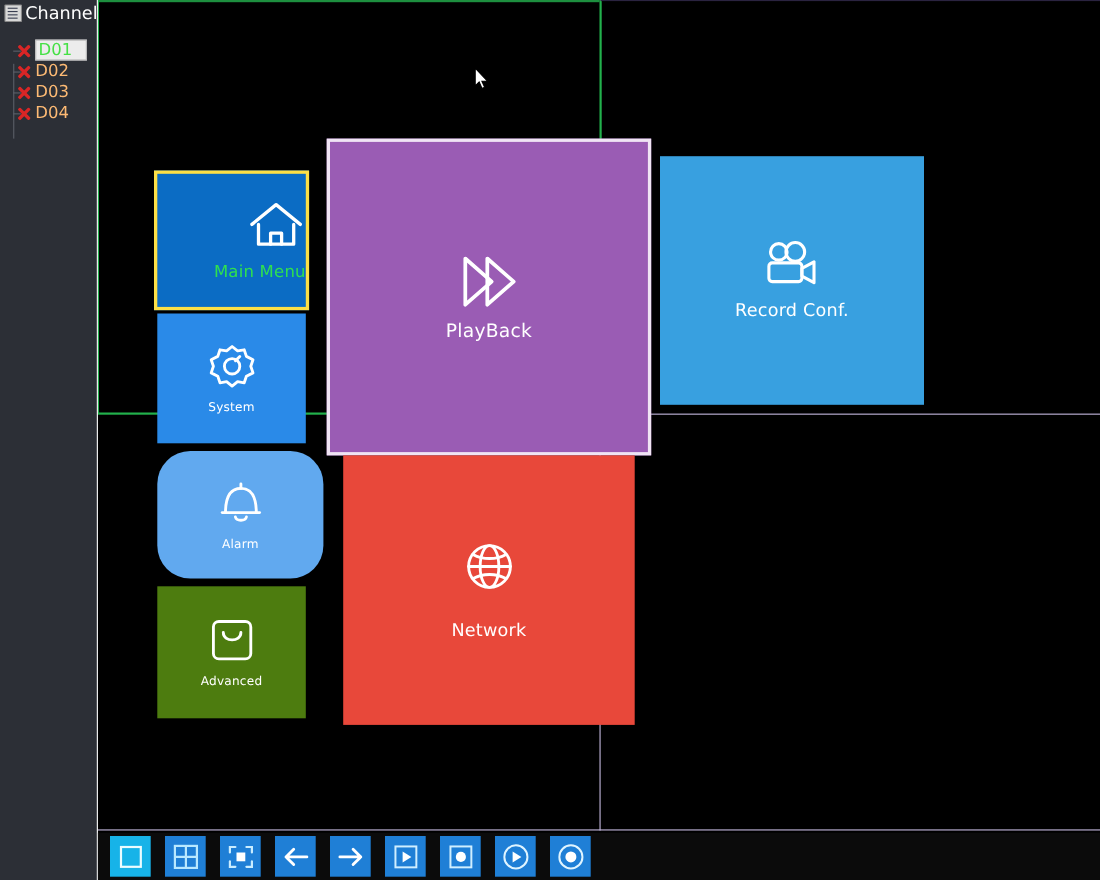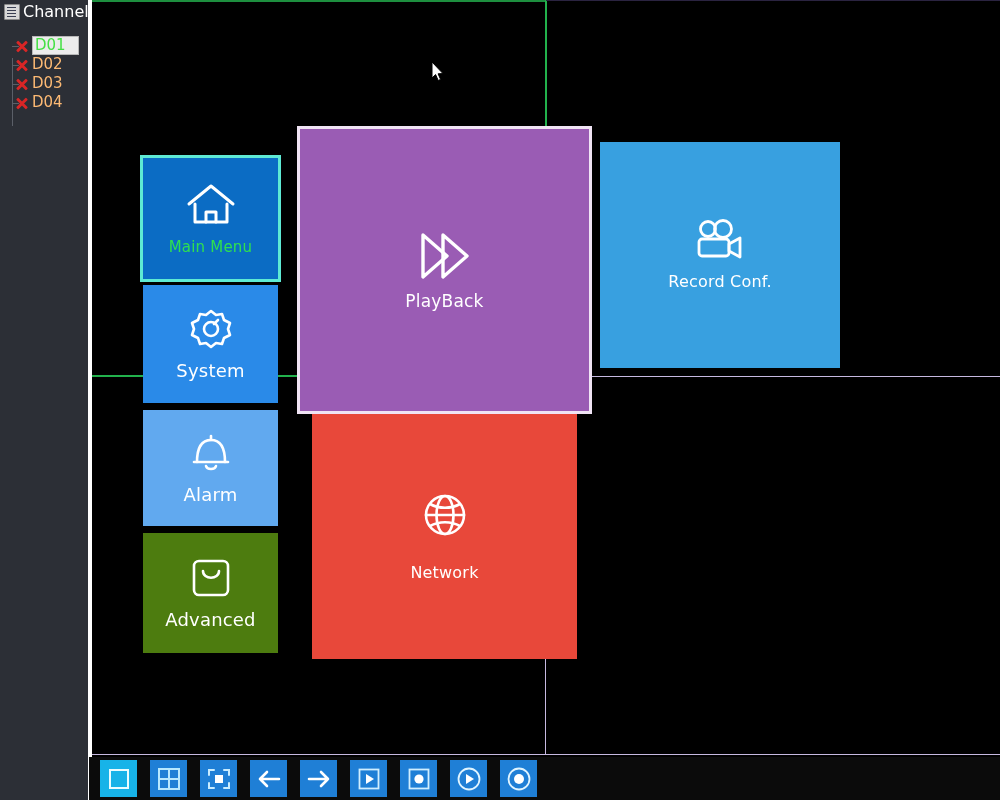--- a/index.html
+++ b/index.html
@@ -12,21 +12,21 @@
   .grid-h-green{position:absolute;left:0px;top:375px;width:457px;height:2px;background:#22b14c;}
   .grid-top-green{position:absolute;left:0px;top:0px;width:457px;height:2px;background:#1d8f3f;}
   .grid-left-green{position:absolute;left:0px;top:0px;width:2px;height:376px;background:#22b14c;}
   .grid-h-lav{position:absolute;left:458px;top:376px;width:454px;height:1px;background:#c6b9e0;}
   .grid-v-lav{position:absolute;left:457px;top:377px;width:1px;height:378px;background:#c6b9e0;}
   .grid-h-lav2{position:absolute;left:0px;top:754px;width:912px;height:1px;background:#c6b9e0;}
   .grid-top-lav{position:absolute;left:458px;top:0px;width:454px;height:1px;background:#2a2340;}
 
   
   .sidebar{position:absolute;left:0;top:0;width:88px;height:800px;background:#2c2f36;
-           border-right:4px solid #ffffff;}
+           border-right:1px solid #ffffff;}
   .ch-header{display:flex;align-items:center;gap:3px;padding:2px 0 0 4px;height:20px;}
   .ch-icon{width:14px;height:14px;background:#d8d8d8;border:1px solid #8a8a8a;border-radius:1px;
            position:relative;flex:0 0 auto;}
   .ch-icon:before{content:"";position:absolute;left:2px;top:2px;width:9px;height:1px;background:#3a3f52;
            box-shadow:0 3px 0 #3a3f52, 0 6px 0 #3a3f52, 0 9px 0 #3a3f52;}
   .ch-title{color:#ffffff;font-size:16px;line-height:16px;font-family:"DejaVu Sans",sans-serif;}
   .ch-list{position:relative;margin:14px 0 0 0;padding:0;list-style:none;}
   .ch-item{position:relative;display:flex;align-items:center;height:19px;padding-left:14px;}
   .tree-line{position:absolute;left:12px;top:22px;width:1px;height:68px;background:#5b5f68;}
   .tree-tick{position:absolute;left:12px;width:7px;height:1px;background:#5b5f68;}
@@ -35,29 +35,29 @@
            background:#d92626;border-radius:1px;}
   .x-mark:before{transform:rotate(45deg);}
   .x-mark:after{transform:rotate(-45deg);}
   .ch-label{font-size:15px;line-height:15px;color:#fdba74;font-family:"DejaVu Sans",sans-serif;}
   .ch-item.sel .ch-label{color:#45e045;background:#ececec;padding:1px 12px 1px 2px;
            border:1px solid #b8b8b8;}
 
   
   .tile{position:absolute;display:flex;flex-direction:column;align-items:center;justify-content:center;
         box-sizing:border-box;}
-  .tile .lbl{font-size:18px;color:#ffffff;margin-top:9px;letter-spacing:.2px;
+  .tile .lbl{font-size:11px;color:#ffffff;margin-top:9px;letter-spacing:.2px;
         font-family:"DejaVu Sans",sans-serif;white-space:nowrap;}
   .tile svg{display:block;}
 
   #tile-mainmenu{left:140px;top:155px;width:141px;height:127px;background:#0b6cc4;
-        border:3px solid #5eead4;}
+        border:3px solid #fde047;align-items:flex-end;}
   #tile-mainmenu .lbl{color:#2fe04f;font-size:15px;}
   #tile-system{left:143px;top:285px;width:135px;height:118px;background:#2a8ae8;}
-  #tile-alarm{left:143px;top:410px;width:135px;height:116px;background:#61a9ef;}
+  #tile-alarm{left:143px;top:410px;width:151px;height:116px;background:#61a9ef;border-radius:30px;}
   #tile-advanced{left:143px;top:533px;width:135px;height:120px;background:#4d7c0f;}
 
   #tile-playback{left:297px;top:126px;width:295px;height:288px;background:#9a5cb4;
         border:3px solid #f0e4f4;}
   #tile-record{left:600px;top:142px;width:240px;height:226px;background:#38a0e0;}
   #tile-network{left:312px;top:414px;width:265px;height:245px;background:#e8483a;}
   #tile-datetime{left:580px;top:406px;width:261px;height:253px;background:#2ecc71;}
 
   
   .toolbar{position:absolute;left:89px;top:757px;width:911px;height:43px;background:#0b0b0b;

